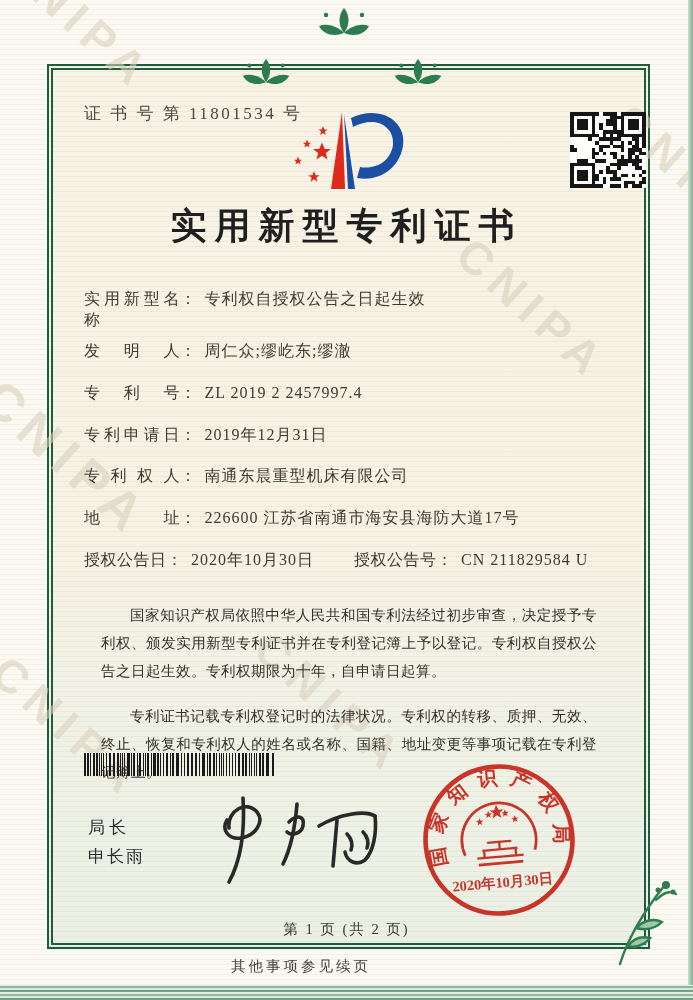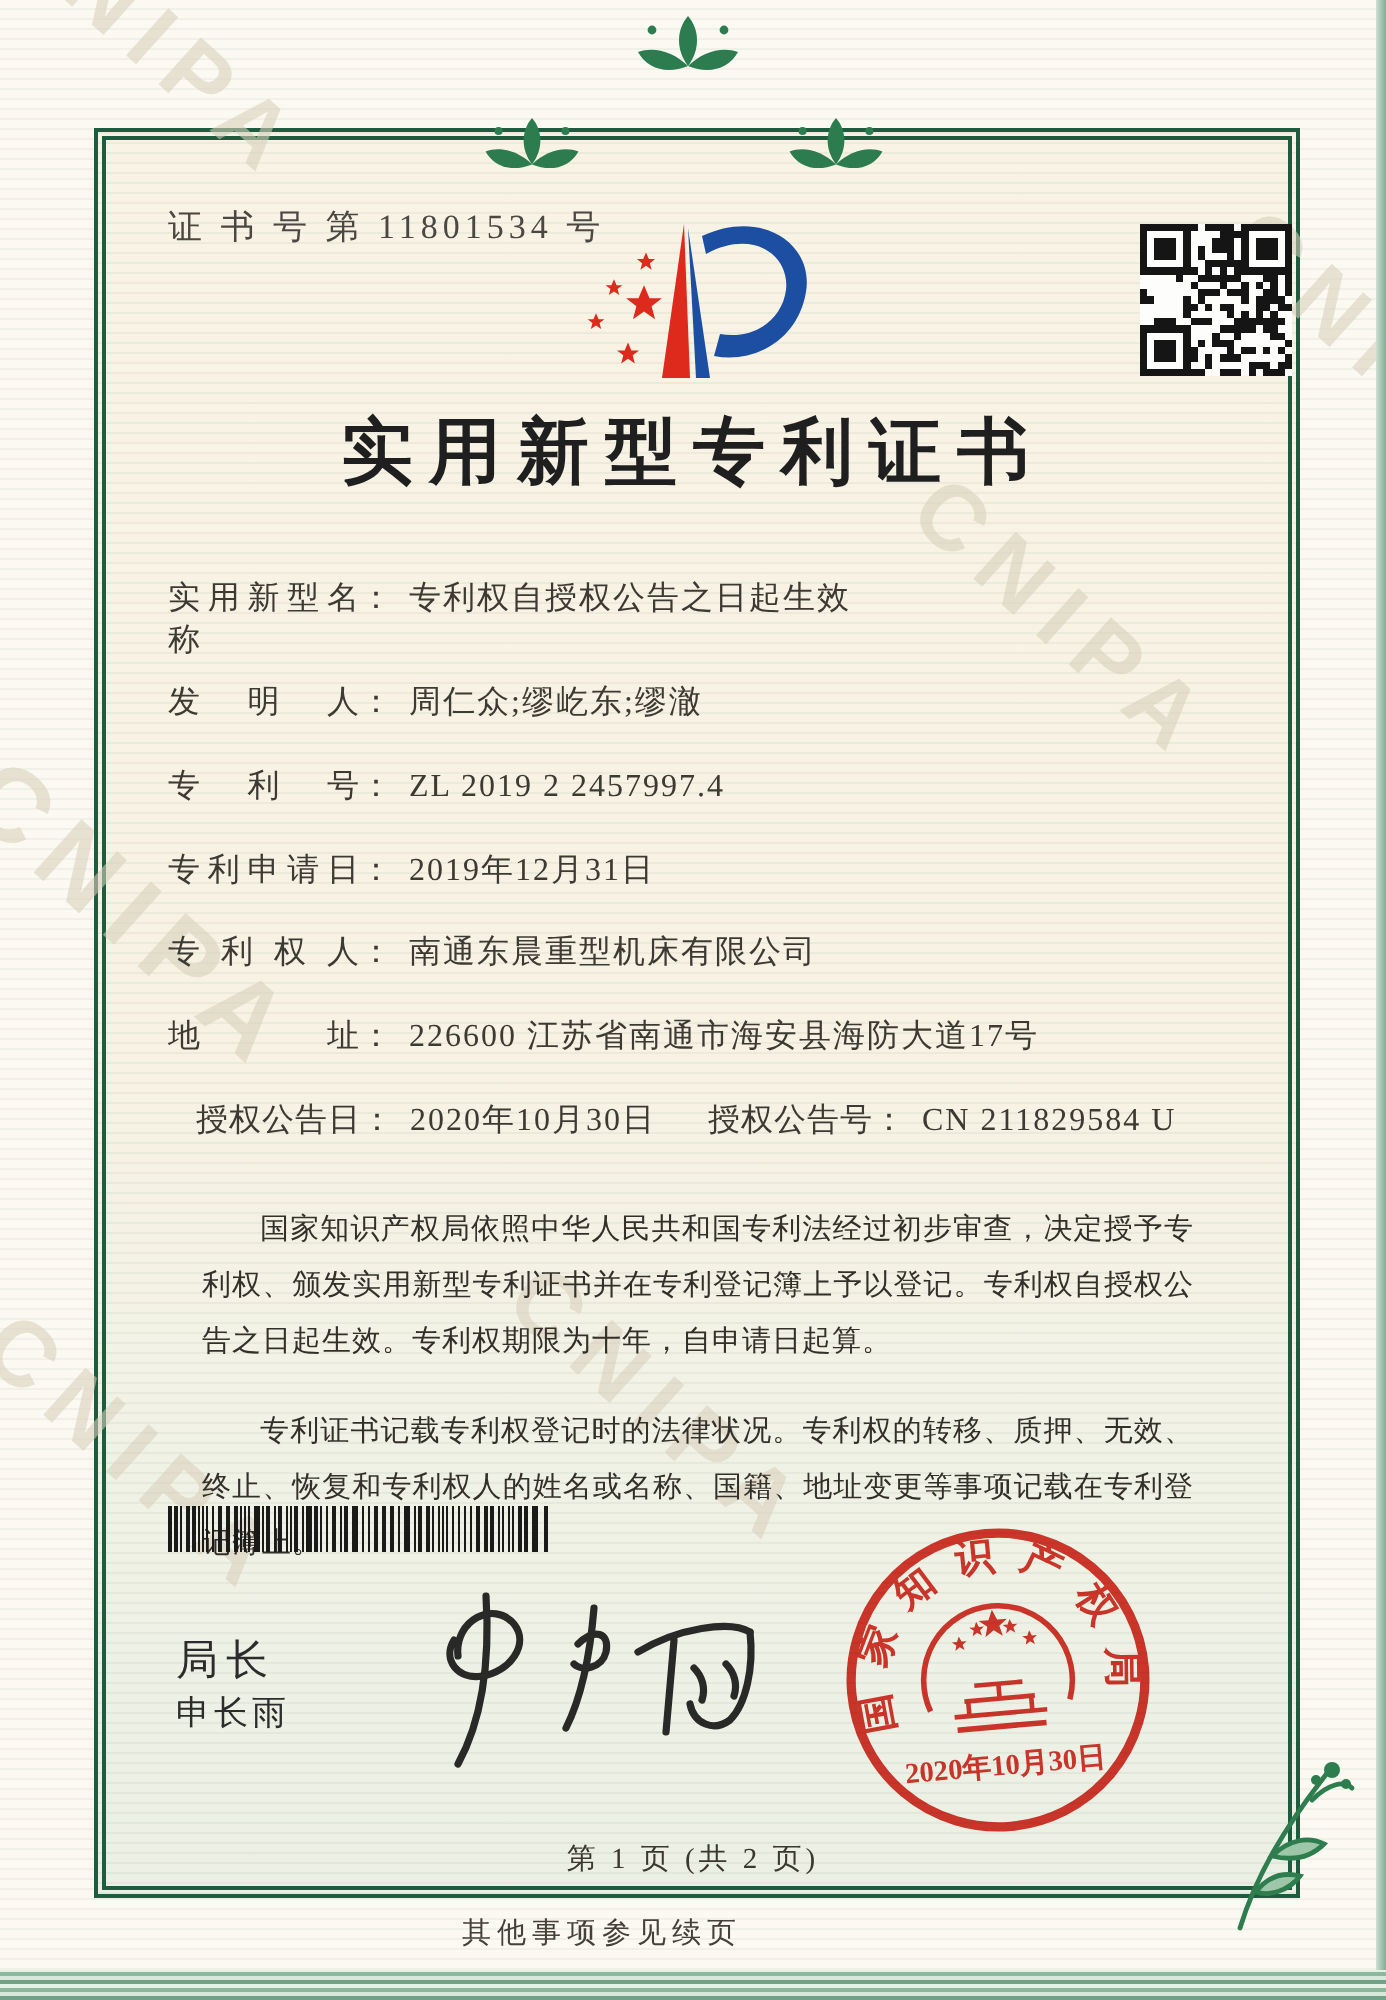--- a/index.html
+++ b/index.html
@@ -30,26 +30,26 @@
   
   .cl{position:absolute;z-index:3;}
   .cert-no{left:84px;top:102px;font-size:17px;letter-spacing:2.5px;color:#4b4742;}
   .title{left:0;top:202px;width:100%;text-align:center;font-size:36px;font-weight:bold;
     letter-spacing:8px;color:#1f1f1f;}
   .frow{left:84px;width:530px;font-size:16px;color:#3d3a33;letter-spacing:.5px;}
   .flabel{display:inline-block;width:96px;text-align:justify;text-align-last:justify;vertical-align:top;}
   .colon{display:inline-block;}
   .fvalue{display:inline-block;margin-left:8px;letter-spacing:1px;}
   .g2{position:absolute;left:270px;top:0;white-space:nowrap;}
-  .fgroup{position:relative;display:inline-block;margin-left:14px;}
+  .fgroup{position:relative;display:inline-block;}
   .paras{left:84px;top:584px;width:530px;font-size:14.5px;line-height:28px;
     text-align:justify;color:#33302a;letter-spacing:.5px;}
   .paras p{margin:17px;text-indent:2em;}
   .barcode{left:84px;top:753px;width:192px;height:23px;}
-  .director-title{left:88px;top:816px;font-size:21px;letter-spacing:4px;color:#2c2c2c;}
+  .director-title{left:88px;top:816px;font-size:17px;letter-spacing:4px;color:#2c2c2c;}
   .director-name{left:88px;top:845px;font-size:17px;letter-spacing:2px;color:#2c2c2c;}
   .signature{left:185px;top:788px;width:200px;height:100px;}
   .seal{left:420px;top:761px;width:158px;height:158px;transform:rotate(-5deg);
     mix-blend-mode:multiply;opacity:.93;}
   .sprig{left:606px;top:872px;width:72px;height:96px;z-index:3;}
   .page-info{left:0;top:920px;width:693px;text-align:center;font-size:14.5px;
     letter-spacing:2px;color:#3b382f;}
   .cont-note{left:0;top:957px;width:602px;text-align:center;font-size:14.5px;
     letter-spacing:3px;color:#454139;}
   .orn{position:absolute;z-index:2;}

